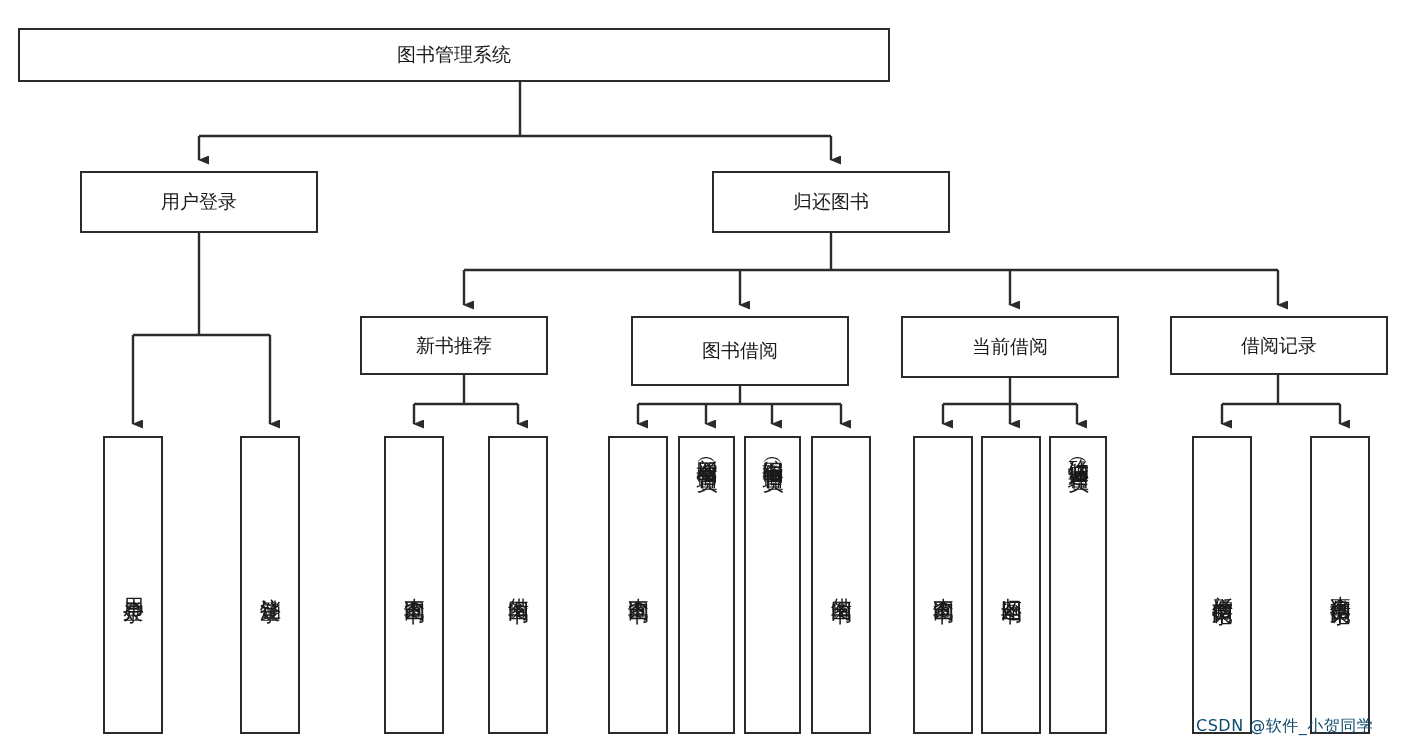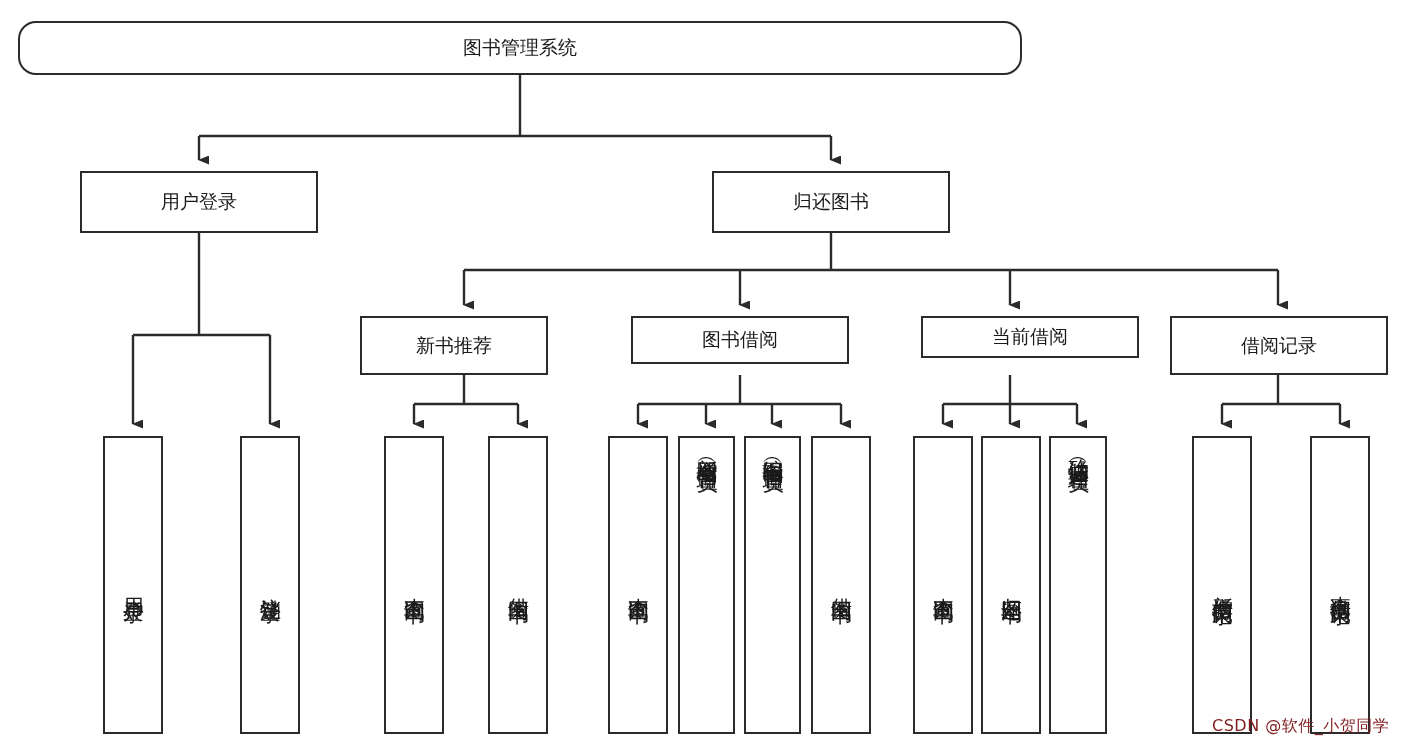--- a/index.html
+++ b/index.html
@@ -58,24 +58,23 @@
     letter-spacing: 2px;
     line-height: 1;
   }
   .node.vertical.centered {
     align-items: center;
     padding-top: 0;
   }
   .watermark {
     position: absolute;
     font-size: 16px;
-    color: #7f1d1d;
+    color: #0c4a6e;
     white-space: nowrap;
     letter-spacing: 0.5px;
-    margin-left: 16px;
   }
 </style>
 </head>
 <body>
 
 <div id="diagram-root">
 
   <svg id="edge-layer" viewBox="0 0 1405 747" width="1405" height="747">
     <defs>
       <marker id="arrowhead" markerWidth="9" markerHeight="11" refX="4.5" refY="10" orient="auto" markerUnits="userSpaceOnUse">
@@ -119,41 +118,41 @@
       <path d="M1010,404 L1010,424" marker-end="url(#arrowhead)"></path>
       <path d="M1077,404 L1077,424" marker-end="url(#arrowhead)"></path>
 
       <path d="M1278,375 L1278,404"></path>
       <path d="M1222,404 L1340,404"></path>
       <path d="M1222,404 L1222,424" marker-end="url(#arrowhead)"></path>
       <path d="M1340,404 L1340,424" marker-end="url(#arrowhead)"></path>
     </g>
   </svg>
 
-  <div class="node root horizontal" style="left:18px; top:21px; width:1004px; height:54px;border-radius:18px;">
+  <div class="node root horizontal" style="left:18px; top:28px; width:872px; height:54px;">
     <span class="node-label">图书管理系统</span>
   </div>
 
   <div class="node horizontal" style="left:80px; top:171px; width:238px; height:62px;">
     <span class="node-label">用户登录</span>
   </div>
 
   <div class="node horizontal" style="left:712px; top:171px; width:238px; height:62px;">
     <span class="node-label">归还图书</span>
   </div>
 
   <div class="node horizontal" style="left:360px; top:316px; width:188px; height:59px;">
     <span class="node-label">新书推荐</span>
   </div>
 
-  <div class="node horizontal" style="left:631px; top:316px; width:218px; height:48px;">
+  <div class="node horizontal" style="left:631px; top:316px; width:218px; height:70px;">
     <span class="node-label">图书借阅</span>
   </div>
 
-  <div class="node horizontal" style="left:901px; top:316px; width:218px; height:42px;margin-left:20px;">
+  <div class="node horizontal" style="left:901px; top:316px; width:218px; height:62px;">
     <span class="node-label">当前借阅</span>
   </div>
 
   <div class="node horizontal" style="left:1170px; top:316px; width:218px; height:59px;">
     <span class="node-label">借阅记录</span>
   </div>
 
   <div class="node vertical centered" style="left:103px; top:436px; width:60px; height:298px;">
     <span class="node-label">用户登录</span>
   </div>

